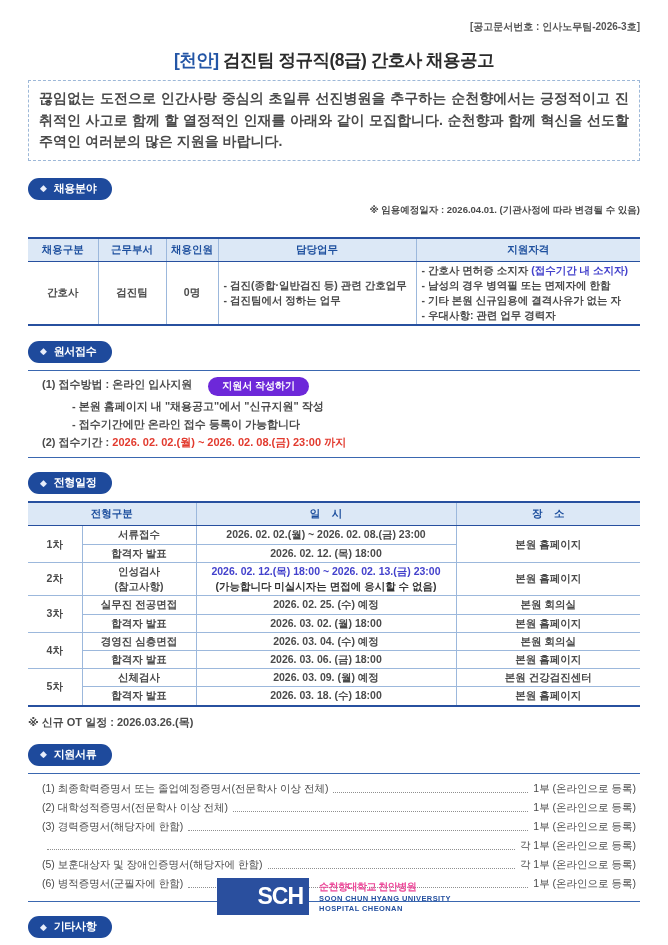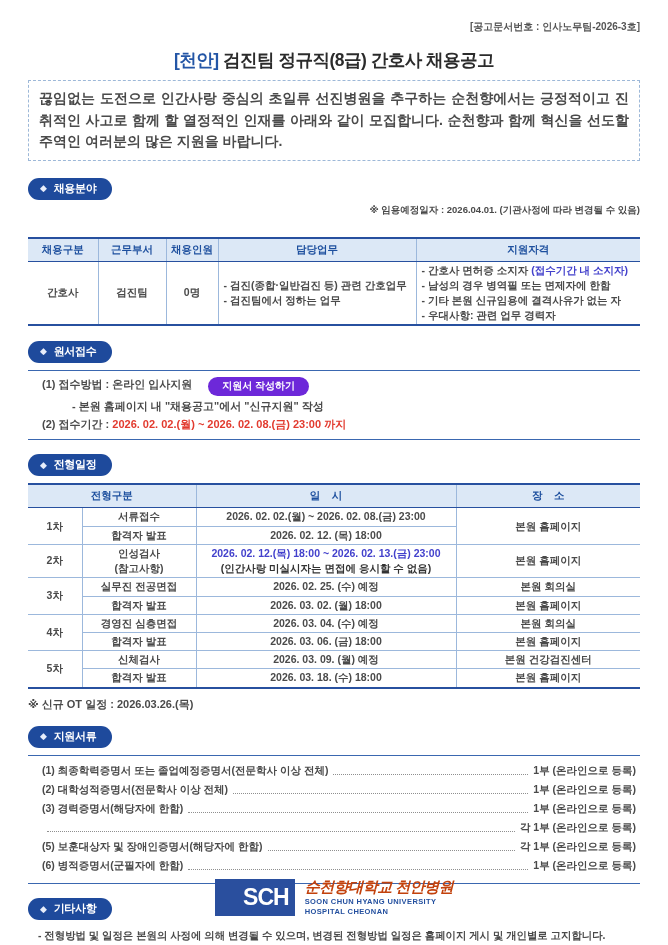--- a/index.html
+++ b/index.html
@@ -71,38 +71,38 @@
     display: inline-block; background: #6d28d9; color: #fff;
     border-radius: 11px; padding: 2px 14px 3px;
     font-size: 10px; font-weight: bold; cursor: pointer; border: none;
   }
   .period { font-weight: bold; }
 
   .ot-note { font-size: 11px; font-weight: 600; color: #4a4a4a; margin: 8px 0 2px; }
 
   
   .doc-note { font-size: 9.5px; color: #4a4a4a; font-weight: 600; }
-  .doc-item { display: flex; align-items: flex-end; font-size: 10.5px; font-weight: 700; color: #4a4a4a; padding: 2.5px 4px 2.5px 14px; }
+  .doc-item { display: flex; align-items: flex-end; font-size: 10.5px; font-weight: 400; color: #4a4a4a; padding: 2.5px 4px 2.5px 14px; }
   .doc-item .leader { flex: 1 1 auto; border-bottom: 1px dotted #8f8f8f; margin: 0 5px 3px 5px; min-width: 12px; }
   .doc-item .name { white-space: nowrap; }
   .doc-item .copies { white-space: nowrap; }
 
   
   .etc-line { font-size: 10.4px; font-weight: 600; color: #4a4a4a; line-height: 1.5; padding-left: 10px; text-align: justify; }
 
   
   .footer { position: absolute; left: 0; right: 0; top: 878px; display: flex; justify-content: center; align-items: center; gap: 10px; }
   .sch-logo {
-    width: 80px; height: 37px; background: #2a4f9e;
+    width: 92px; height: 37px; background: #2a4f9e;
     display: flex; align-items: center; justify-content: flex-end;
     padding-right: 6px;
   }
   .sch-logo span { color: #fff; font-size: 23px; font-weight: bold; letter-spacing: -1px; }
   .footer-text { display: flex; flex-direction: column; }
-  .footer-kr { font-size: 15px; font-weight: bold; color: #c2410c; letter-spacing: -0.5px; font-style: italic; }
+  .footer-kr { font-size: 10px; font-weight: bold; color: #ec4899; letter-spacing: -0.5px; }
   .footer-en { font-size: 7.5px; font-weight: bold; color: #24509f; letter-spacing: 0.4px; line-height: 1.3; }
 </style>
 </head>
 <body>
 
 <div class="page">
 
   <div class="doc-number">[공고문서번호 : 인사노무팀-2026-3호]</div>
 
   <div class="title"><span class="blue">[천안]</span><span> 검진팀 정규직(8급) 간호사 채용공고</span></div>
@@ -156,20 +156,21 @@
     <div class="sec-badge">
       <span class="diamond">◆</span>
       <span>원서접수</span>
     </div>
     <hr class="hr-line">
     <div class="app-line">
       <span>(1) 접수방법 : 온라인 입사지원</span>
       <button class="apply-btn">지원서 작성하기</button>
     </div>
     <div class="app-line app-sub">- 본원 홈페이지 내 "채용공고"에서 "신규지원" 작성</div>
+    <div class="app-line app-sub">- 접수기간에만 온라인 접수 등록이 가능합니다</div>
     <div class="app-line">
       <span><span>(2) 접수기간 : </span><span class="red period">2026. 02. 02.(월) ~ 2026. 02. 08.(금) 23:00 까지</span></span>
     </div>
     <hr class="hr-line">
   </div>
 
   <div class="section">
     <div class="sec-badge">
       <span class="diamond">◆</span>
       <span>전형일정</span>
@@ -200,21 +201,21 @@
           <td>2026. 02. 12. (목) 18:00</td>
         </tr>
         <tr>
           <td>2차</td>
           <td>
             <div>인성검사</div>
             <div>(참고사항)</div>
           </td>
           <td>
             <div class="bluev">2026. 02. 12.(목) 18:00 ~ 2026. 02. 13.(금) 23:00</div>
-            <div class="bold-note">(인간사랑 미실시자는 면접에 응시할 수 없음)</div>
+            <div class="bold-note">(가능합니다 미실시자는 면접에 응시할 수 없음)</div>
           </td>
           <td>본원 홈페이지</td>
         </tr>
         <tr>
           <td rowspan="2">3차</td>
           <td>실무진 전공면접</td>
           <td class="bluev">2026. 02. 25. (수) 예정</td>
           <td>본원 회의실</td>
         </tr>
         <tr>

